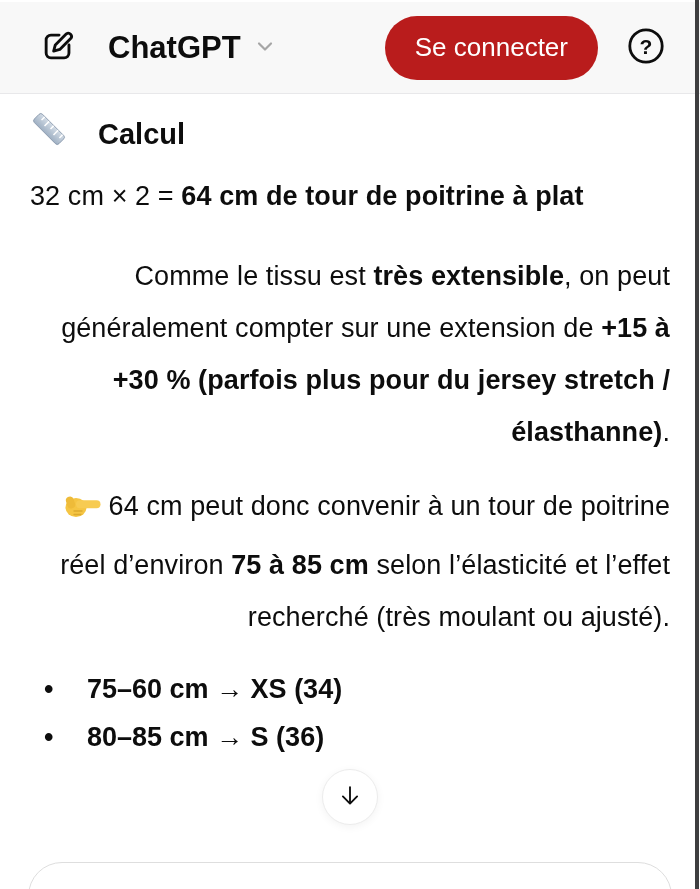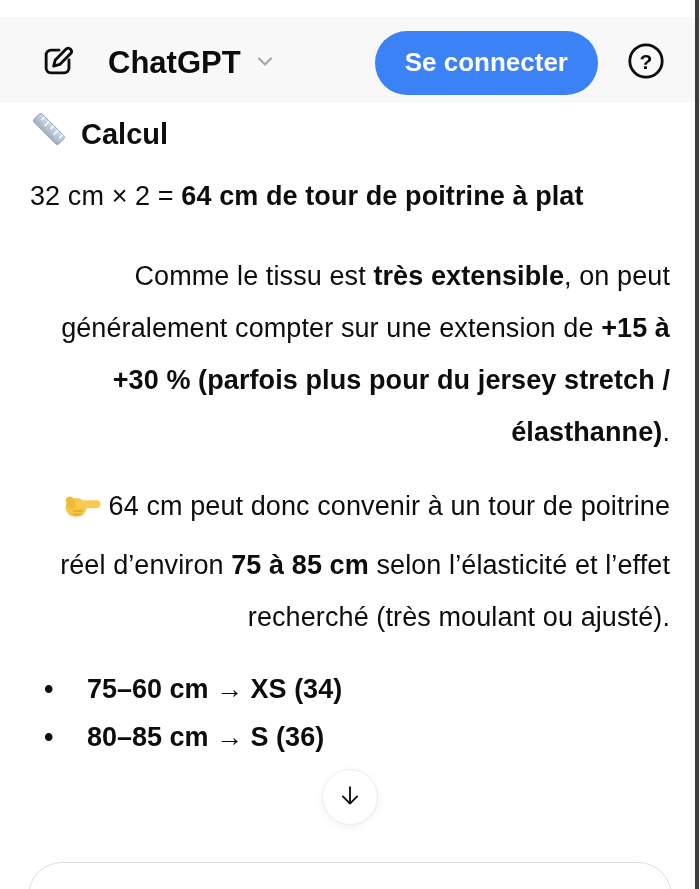--- a/index.html
+++ b/index.html
@@ -4,45 +4,45 @@
 <style>
   * { box-sizing: border-box; }
   html,body { margin:0; padding:0; }
   body {
     width:700px; height:889px; position:relative; overflow:hidden;
     background:#ffffff; color:#0d0d0d;
     font-family:"Liberation Sans","DejaVu Sans",sans-serif;
   }
   
   .header {
-    position:absolute; top:17px; left:0; right:0; height:92px;
+    position:absolute; top:2px; left:0; right:0; height:92px;
     background:#f8f8f8; border-bottom:1px solid #e8e8ea;
     display:flex; align-items:center; padding:0 34px 0 28px;
   }
   .icon-btn { background:none; border:none; padding:0; display:flex; align-items:center; cursor:pointer; }
   .compose-btn { margin-left:12px; }
   .model-switcher {
     display:flex; align-items:center; gap:12px; margin-left:32px;
     background:none; border:none; padding:0; cursor:pointer;
     font-family:inherit; font-size:31px; font-weight:600; color:#0d0d0d;
   }
   .spacer { flex:1; }
   .login-btn {
     height:64px; padding:16px 30px; border:none; border-radius:32px;
-    background:#3b82f6; color:#ffffff; font-family:inherit;
-    font-size:26px; font-weight:700; display:flex; align-items:center; cursor:pointer;
+    background:#b91c1c; color:#ffffff; font-family:inherit;
+    font-size:26px; font-weight:400; display:flex; align-items:center; cursor:pointer;
   }
   .help-btn { margin-left:28px; }
   
   .content {
     position:absolute; top:102px; left:0; right:0; bottom:0;
     background:#ffffff; padding:0 30px;
   }
   .md-h {
-    display:flex; align-items:center; gap:13px; white-space:nowrap;
+    display:flex; align-items:center; gap:30px; white-space:nowrap;
     font-size:29px; font-weight:700; line-height:40px; margin:0;
   }
   .h-calc   { margin-top:8px; }
   .h-corr   { margin-top:23px; }
   .para { font-size:27px; line-height:52px; margin:0; letter-spacing:0.1px; }
   .p-calc   { margin-top:12px; white-space:nowrap; }
   .p-tissu  { margin-top:28px;text-align:right; }
   .p-pointer{ margin-top:22px;text-align:right; }
   strong { font-weight:700; }
   .inline-emoji { vertical-align:-7px; margin-right:6px; }

